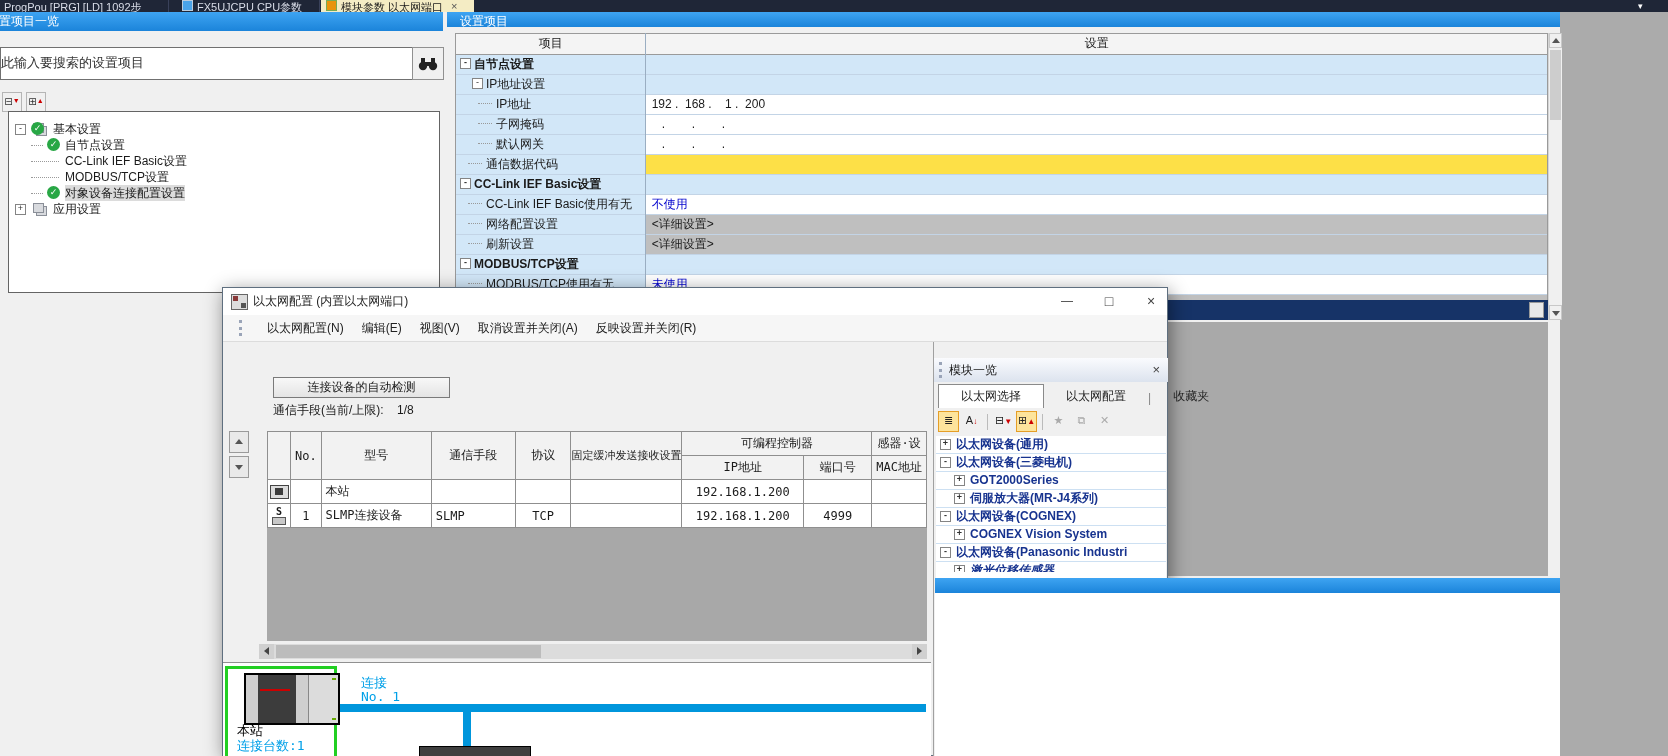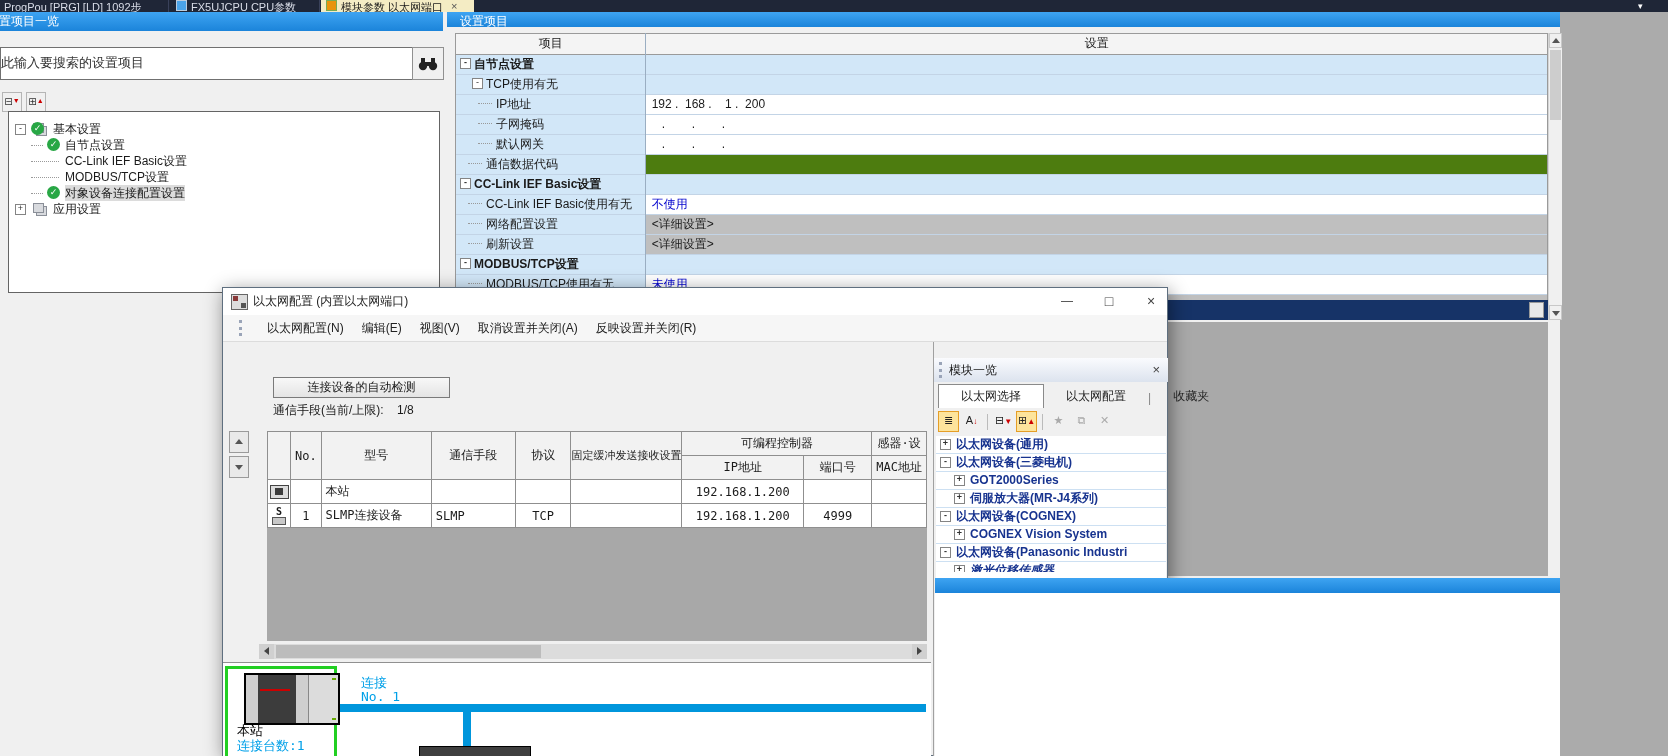--- a/index.html
+++ b/index.html
@@ -30,21 +30,21 @@
           font-size:9px;line-height:7px;text-align:center;color:#333;}
   .chk{position:absolute;width:13px;height:13px;top:1px;border-radius:50%;background:#28a745;color:#fff;
        font-size:9px;line-height:13px;text-align:center;}
   .stackico{position:absolute;width:13px;height:12px;top:2px;}
   .stackico i{position:absolute;width:9px;height:8px;background:#d8dade;border:1px solid #8a8f98;}
   .stackico i.b{left:3px;top:3px;} .stackico i.a{left:0;top:0;}
   .dotline{position:absolute;width:12px;border-top:1px dotted #9a9a9a;top:8px;}
   .ltxt{position:absolute;top:0;}
   .ltrow.sel .ltxt{background:#dcdcdc;}
   
-  #stable{left:455px;top:33px;width:1093px;height:267px;border:1px solid #9a9a9a;box-sizing:border-box;background:#4d7c0f;}
+  #stable{left:455px;top:33px;width:1093px;height:267px;border:1px solid #9a9a9a;box-sizing:border-box;background:#fde047;}
   .shead{display:flex;height:20px;background:#f4f4f4;border-bottom:1px solid #9a9a9a;}
   .shead div{line-height:19px;text-align:center;}
   .srow{display:flex;height:19px;line-height:18px;border-bottom:1px solid #c3d4e6;position:relative;}
   .sitem{width:190px;box-sizing:border-box;background:#d2e7f8;position:relative;white-space:nowrap;overflow:hidden;}
   .sval{width:903px;box-sizing:border-box;background:#fff;padding-left:6px;white-space:pre;overflow:hidden;}
   .srow.group .sitem,.srow.group .sval,.srow.sub .sval{background:#d2e7f8;}
   .srow.group .sitem{font-weight:bold;}
   .sval.blue{color:#0000cd;}
   .sval.gray{background:#bfbfbf;}
   #scoldiv{left:645px;top:33px;width:1px;height:267px;background:#9aaec2;}
@@ -135,21 +135,21 @@
 </head>
 <body>
 
 <div id="scr">
 
   <div id="topbar" class="abs">
     <div class="ttab" style="left:0;width:168px;padding-left:4px;">
       <span>ProgPou [PRG] [LD] 1092步</span>
     </div>
     <div class="tsep" style="left:168px;"></div>
-    <div class="ttab" style="left:170px;width:148px;padding-left:6px;">
+    <div class="ttab" style="left:170px;width:148px;padding-left:12px;">
       <span class="ticon" style="background:#4aa3e8;border:1px solid #bcd;"></span>
       <span>FX5UJCPU CPU参数</span>
     </div>
     <div class="tsep" style="left:319px;"></div>
     <div class="ttab active" style="left:321px;width:148px;padding-left:5px;">
       <span class="ticon" style="background:#e8930c;border:1px solid #7a5;"></span>
       <span>模块参数 以太网端口</span>
       <span class="tclose">×</span>
     </div>
     <div class="abs" style="left:1638px;top:0;color:#fff;font-size:9px;line-height:12px;">
@@ -231,21 +231,21 @@
     <div class="srow group">
       <div class="sitem">
           <span class="expbox" style="left:4px;">-</span>
         <span class="abs" style="left:18px;">自节点设置</span>
         </div>
       <div class="sval"></div>
     </div>
     <div class="srow sub">
       <div class="sitem">
           <span class="expbox" style="left:16px;">-</span>
-        <span class="abs" style="left:30px;">TCP使用有无</span>
+        <span class="abs" style="left:30px;">IP地址设置</span>
         </div>
       <div class="sval"></div>
     </div>
     <div class="srow">
       <div class="sitem">
           <span class="dotline" style="left:22px;width:14px;"></span>
           <span class="abs" style="left:40px;">IP地址</span>
         </div>
       <div class="sval">192 .  168 .    1 .  200</div>
     </div>

